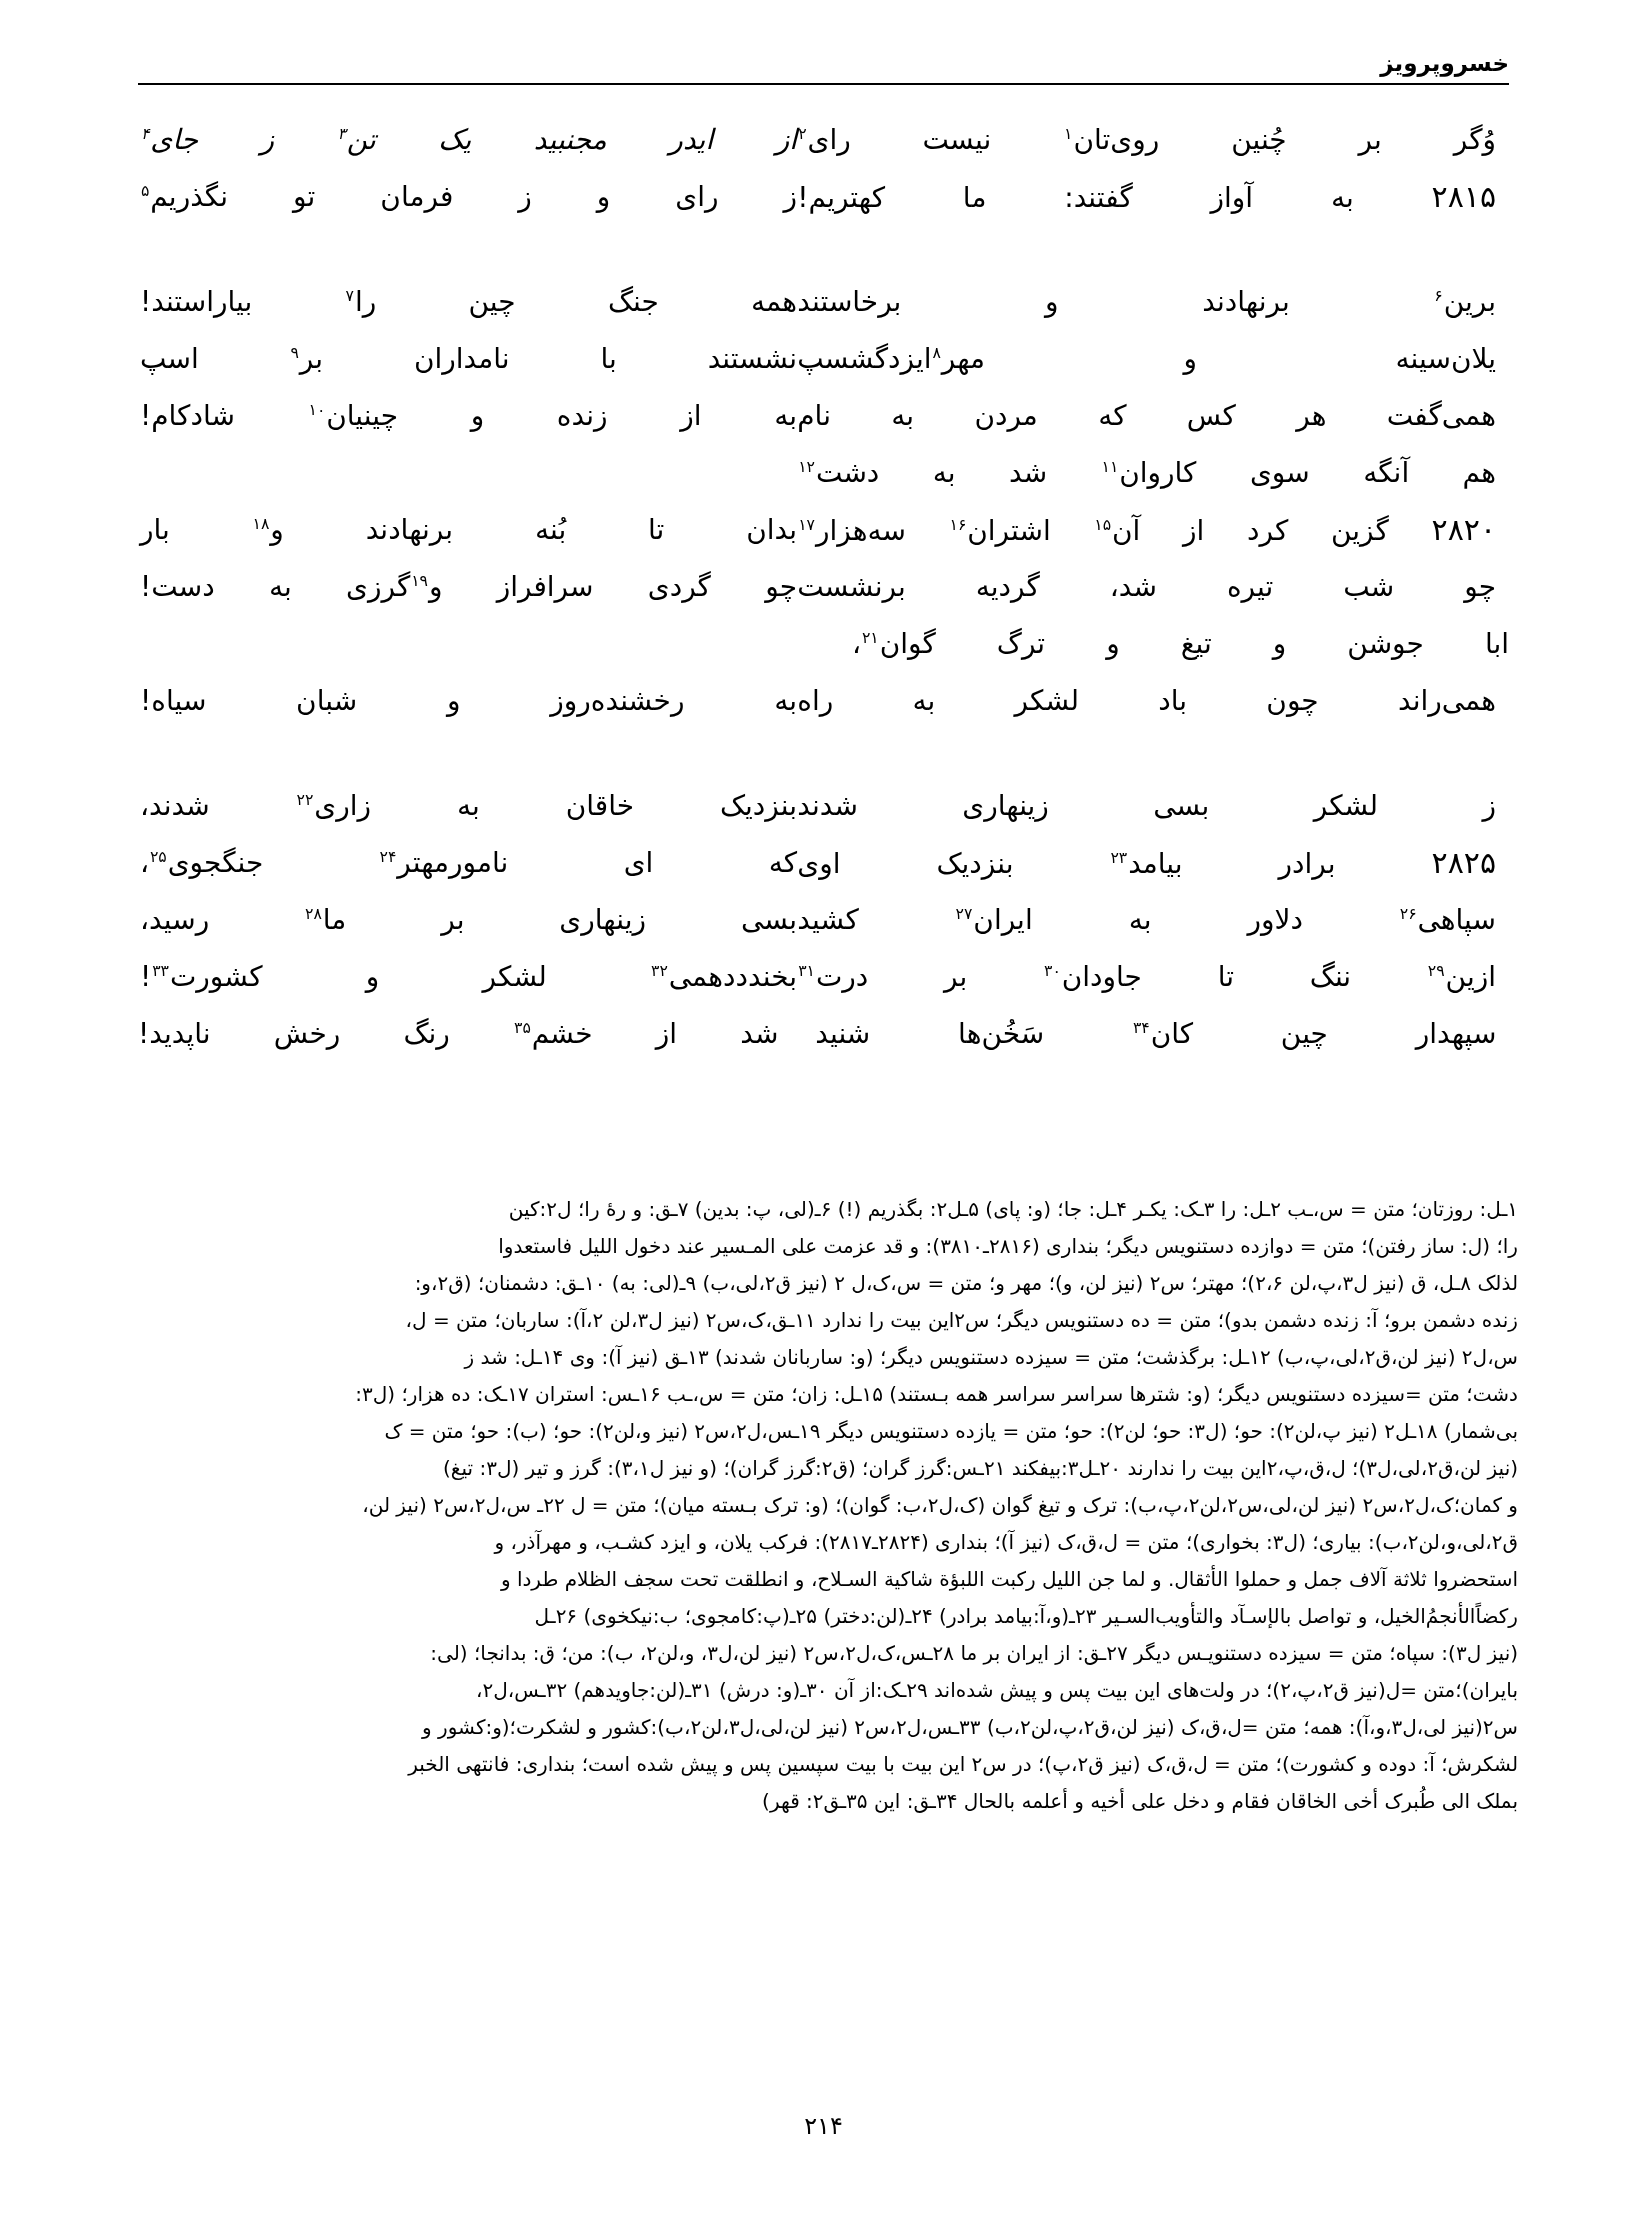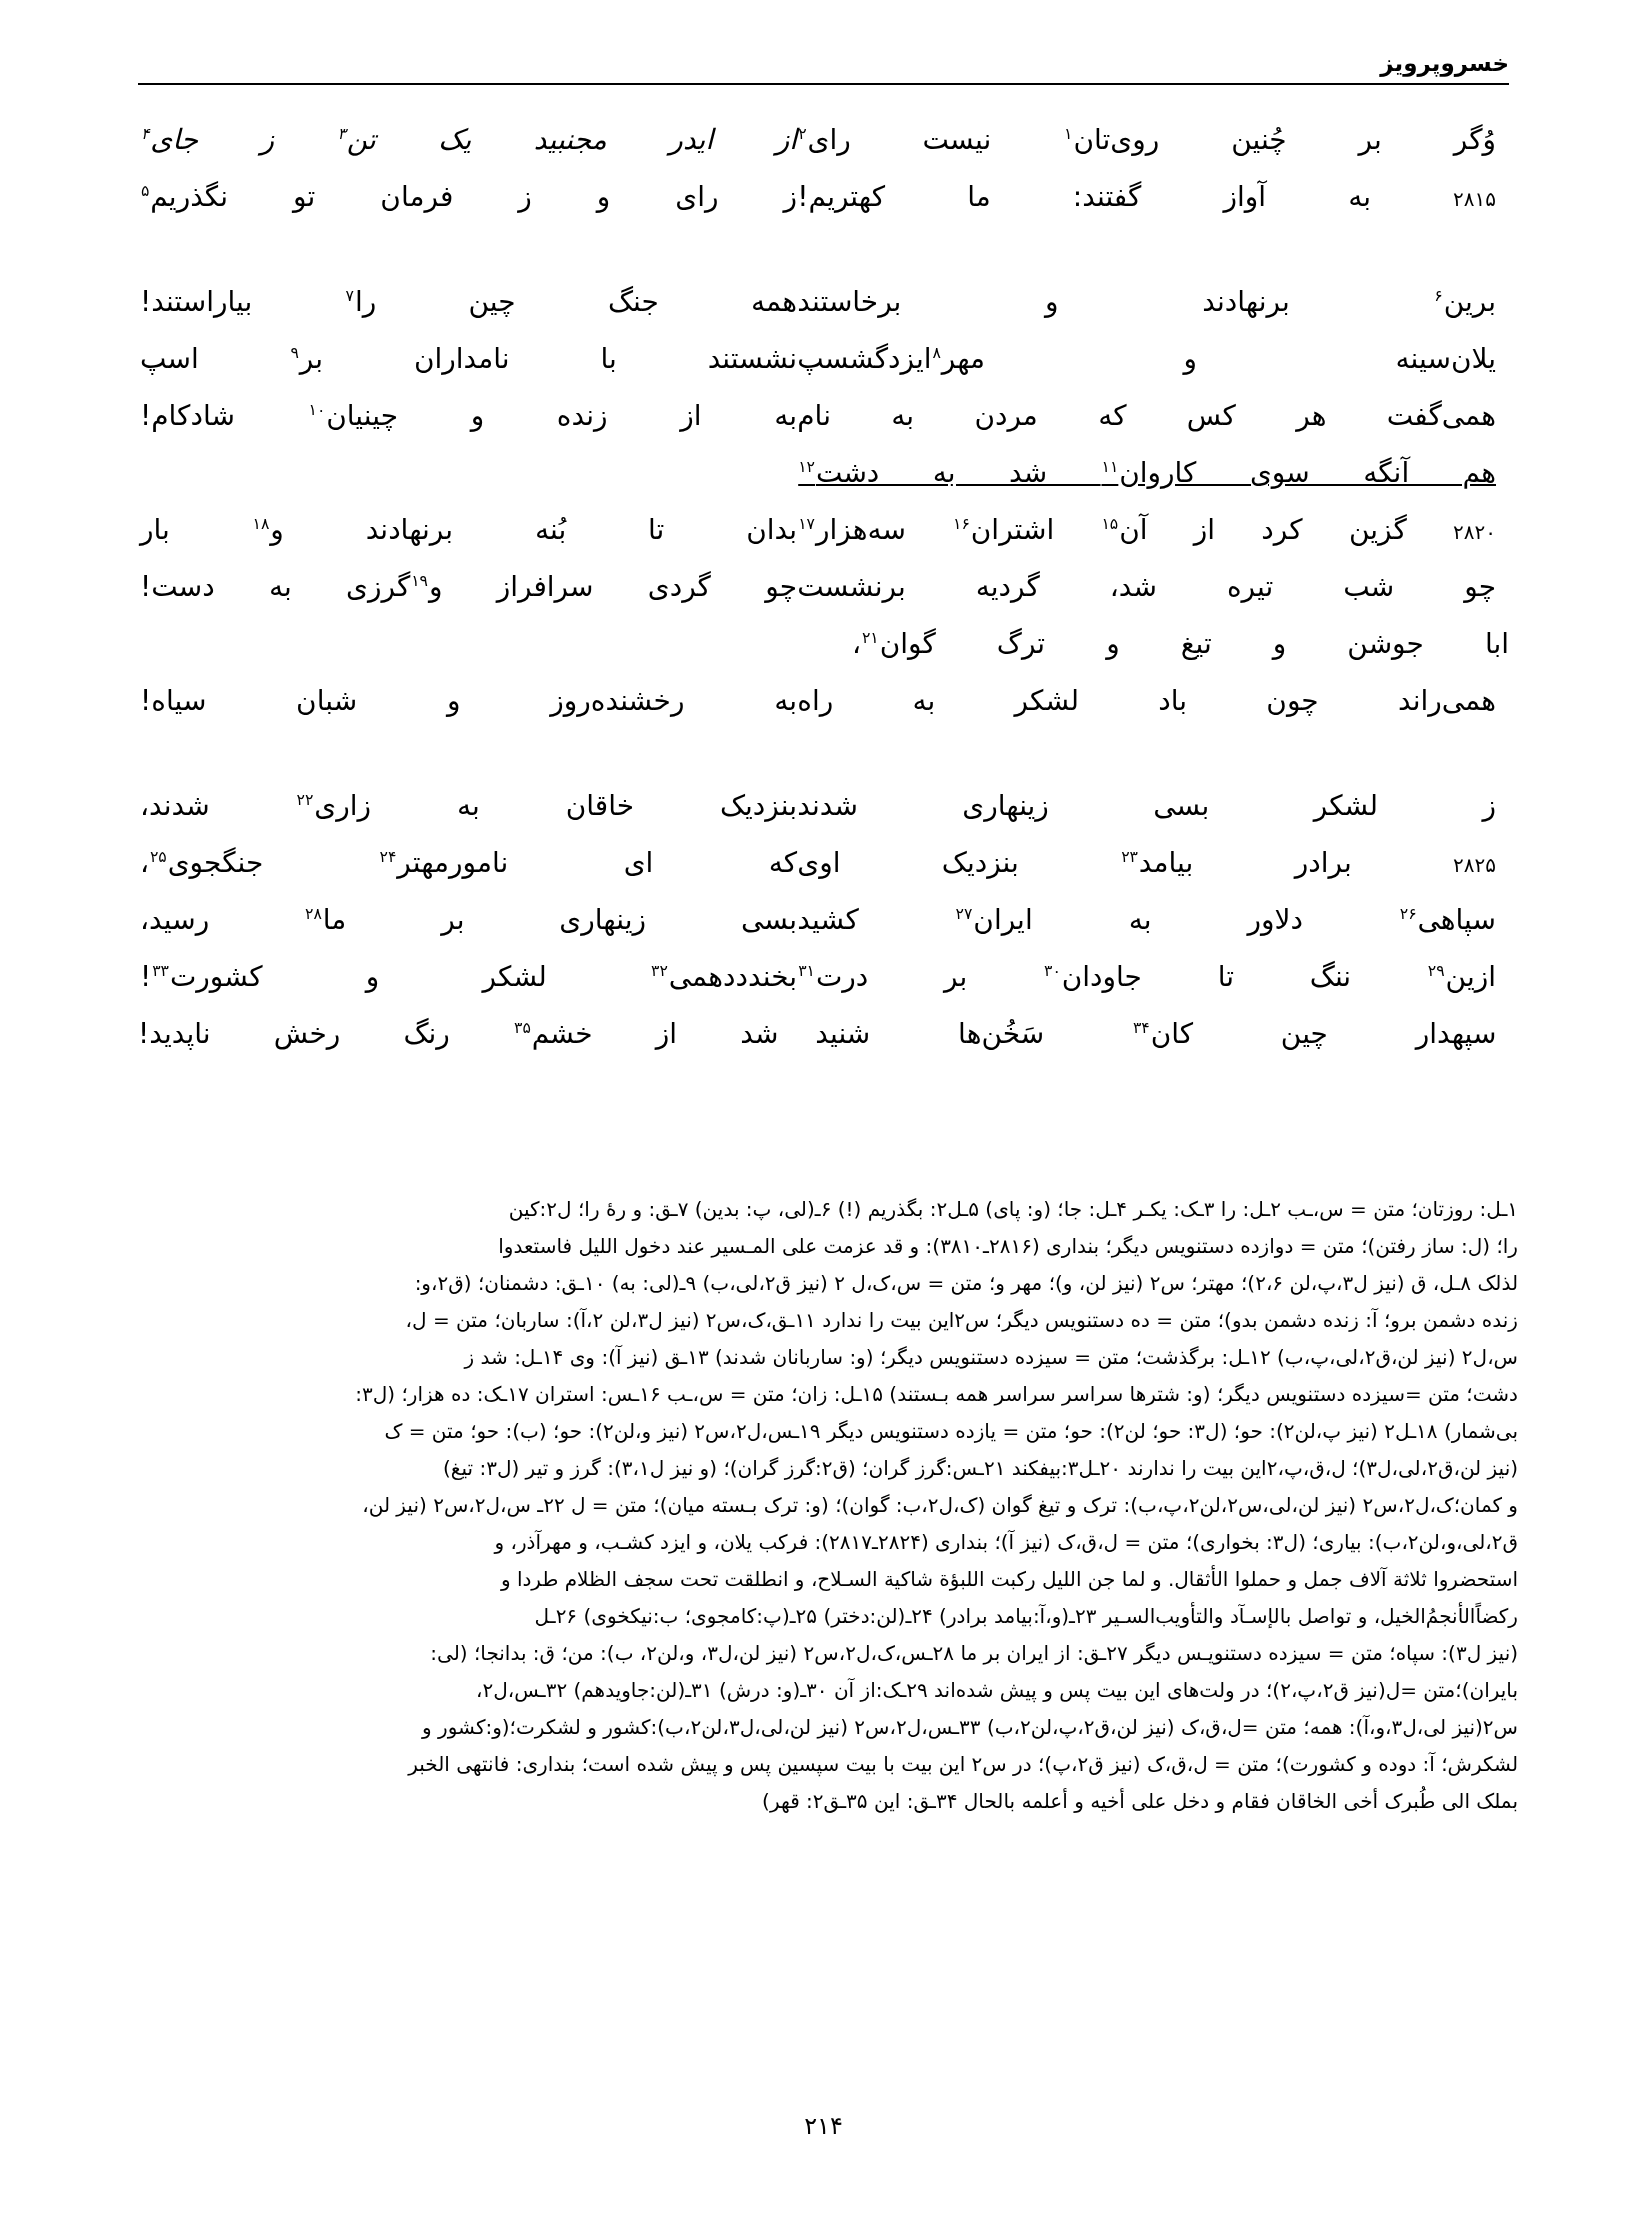--- a/index.html
+++ b/index.html
@@ -66,21 +66,21 @@
   }
   .h-left {
     width:48%;
     box-sizing:border-box;
     text-align:justify;
     text-align-last:justify;
     display:block;
   }
 
   .bnum {
-    font-size:20px;
+    font-size:30px;
   }
 
   sup.fn {
     font-size:15.7px;
     vertical-align:super;
     line-height:0;
     padding:0 0.9px;
   }
 
   
@@ -134,21 +134,21 @@
         </div>
         <div class="bayt">
           <div class="hemistich h-right" style="display: inline-block; white-space: nowrap; transform-origin: right center; transform: scaleX(0.999585); width: 712px;">یلان‌سینه و مهر<sup class="fn">۸</sup>ایزدگشسپ</div>
           <div class="hemistich h-left" style="display: inline-block; white-space: nowrap; transform-origin: right center; word-spacing: 0.1px; width: 657px;">نشستند با نامداران بر<sup class="fn">۹</sup> اسپ</div>
         </div>
         <div class="bayt">
           <div class="hemistich h-right" style="display: inline-block; white-space: nowrap; transform-origin: right center; transform: scaleX(0.999585); width: 712px;">همی‌گفت هر کس که مردن به نام</div>
           <div class="hemistich h-left" style="display: inline-block; white-space: nowrap; transform-origin: right center; word-spacing: 0.1px; width: 657px;">به از زنده و چینیان<sup class="fn">۱۰</sup> شادکام!</div>
         </div>
         <div class="bayt">
-          <div class="hemistich h-right" style="display: inline-block; white-space: nowrap; transform-origin: right center; transform: scaleX(0.999585); width: 712px; text-decoration: underline;">هم آنگه سوی کاروان<sup class="fn">۱۱</sup> شد به دشت<sup class="fn">۱۲</sup></div>
+          <div class="hemistich h-right" style="display: inline-block; white-space: nowrap; transform-origin: right center; transform: scaleX(0.999585); width: 712px;">هم آنگه سوی کاروان<sup class="fn">۱۱</sup> شد به دشت<sup class="fn">۱۲</sup></div>
         </div>
         <div class="bayt">
           <div class="hemistich h-right" style="display: inline-block; white-space: nowrap; transform-origin: right center; transform: scaleX(0.999585); width: 712px;"><span class="bnum">۲۸۲۰</span> گزین کرد از آن<sup class="fn">۱۵</sup> اشتران<sup class="fn">۱۶</sup> سه‌هزار<sup class="fn">۱۷</sup></div>
           <div class="hemistich h-left" style="display: inline-block; white-space: nowrap; transform-origin: right center; word-spacing: 0.1px; width: 657px;">بدان تا بُنه برنهادند و<sup class="fn">۱۸</sup> بار</div>
         </div>
         <div class="bayt">
           <div class="hemistich h-right" style="display: inline-block; white-space: nowrap; transform-origin: right center; transform: scaleX(0.999585); width: 712px;">چو شب تیره شد، گردیه برنشست</div>
           <div class="hemistich h-left" style="display: inline-block; white-space: nowrap; transform-origin: right center; word-spacing: 0.1px; width: 657px;">چو گردی سرافراز و<sup class="fn">۱۹</sup>گرزی به دست!</div>
         </div>
         <div class="bayt">

